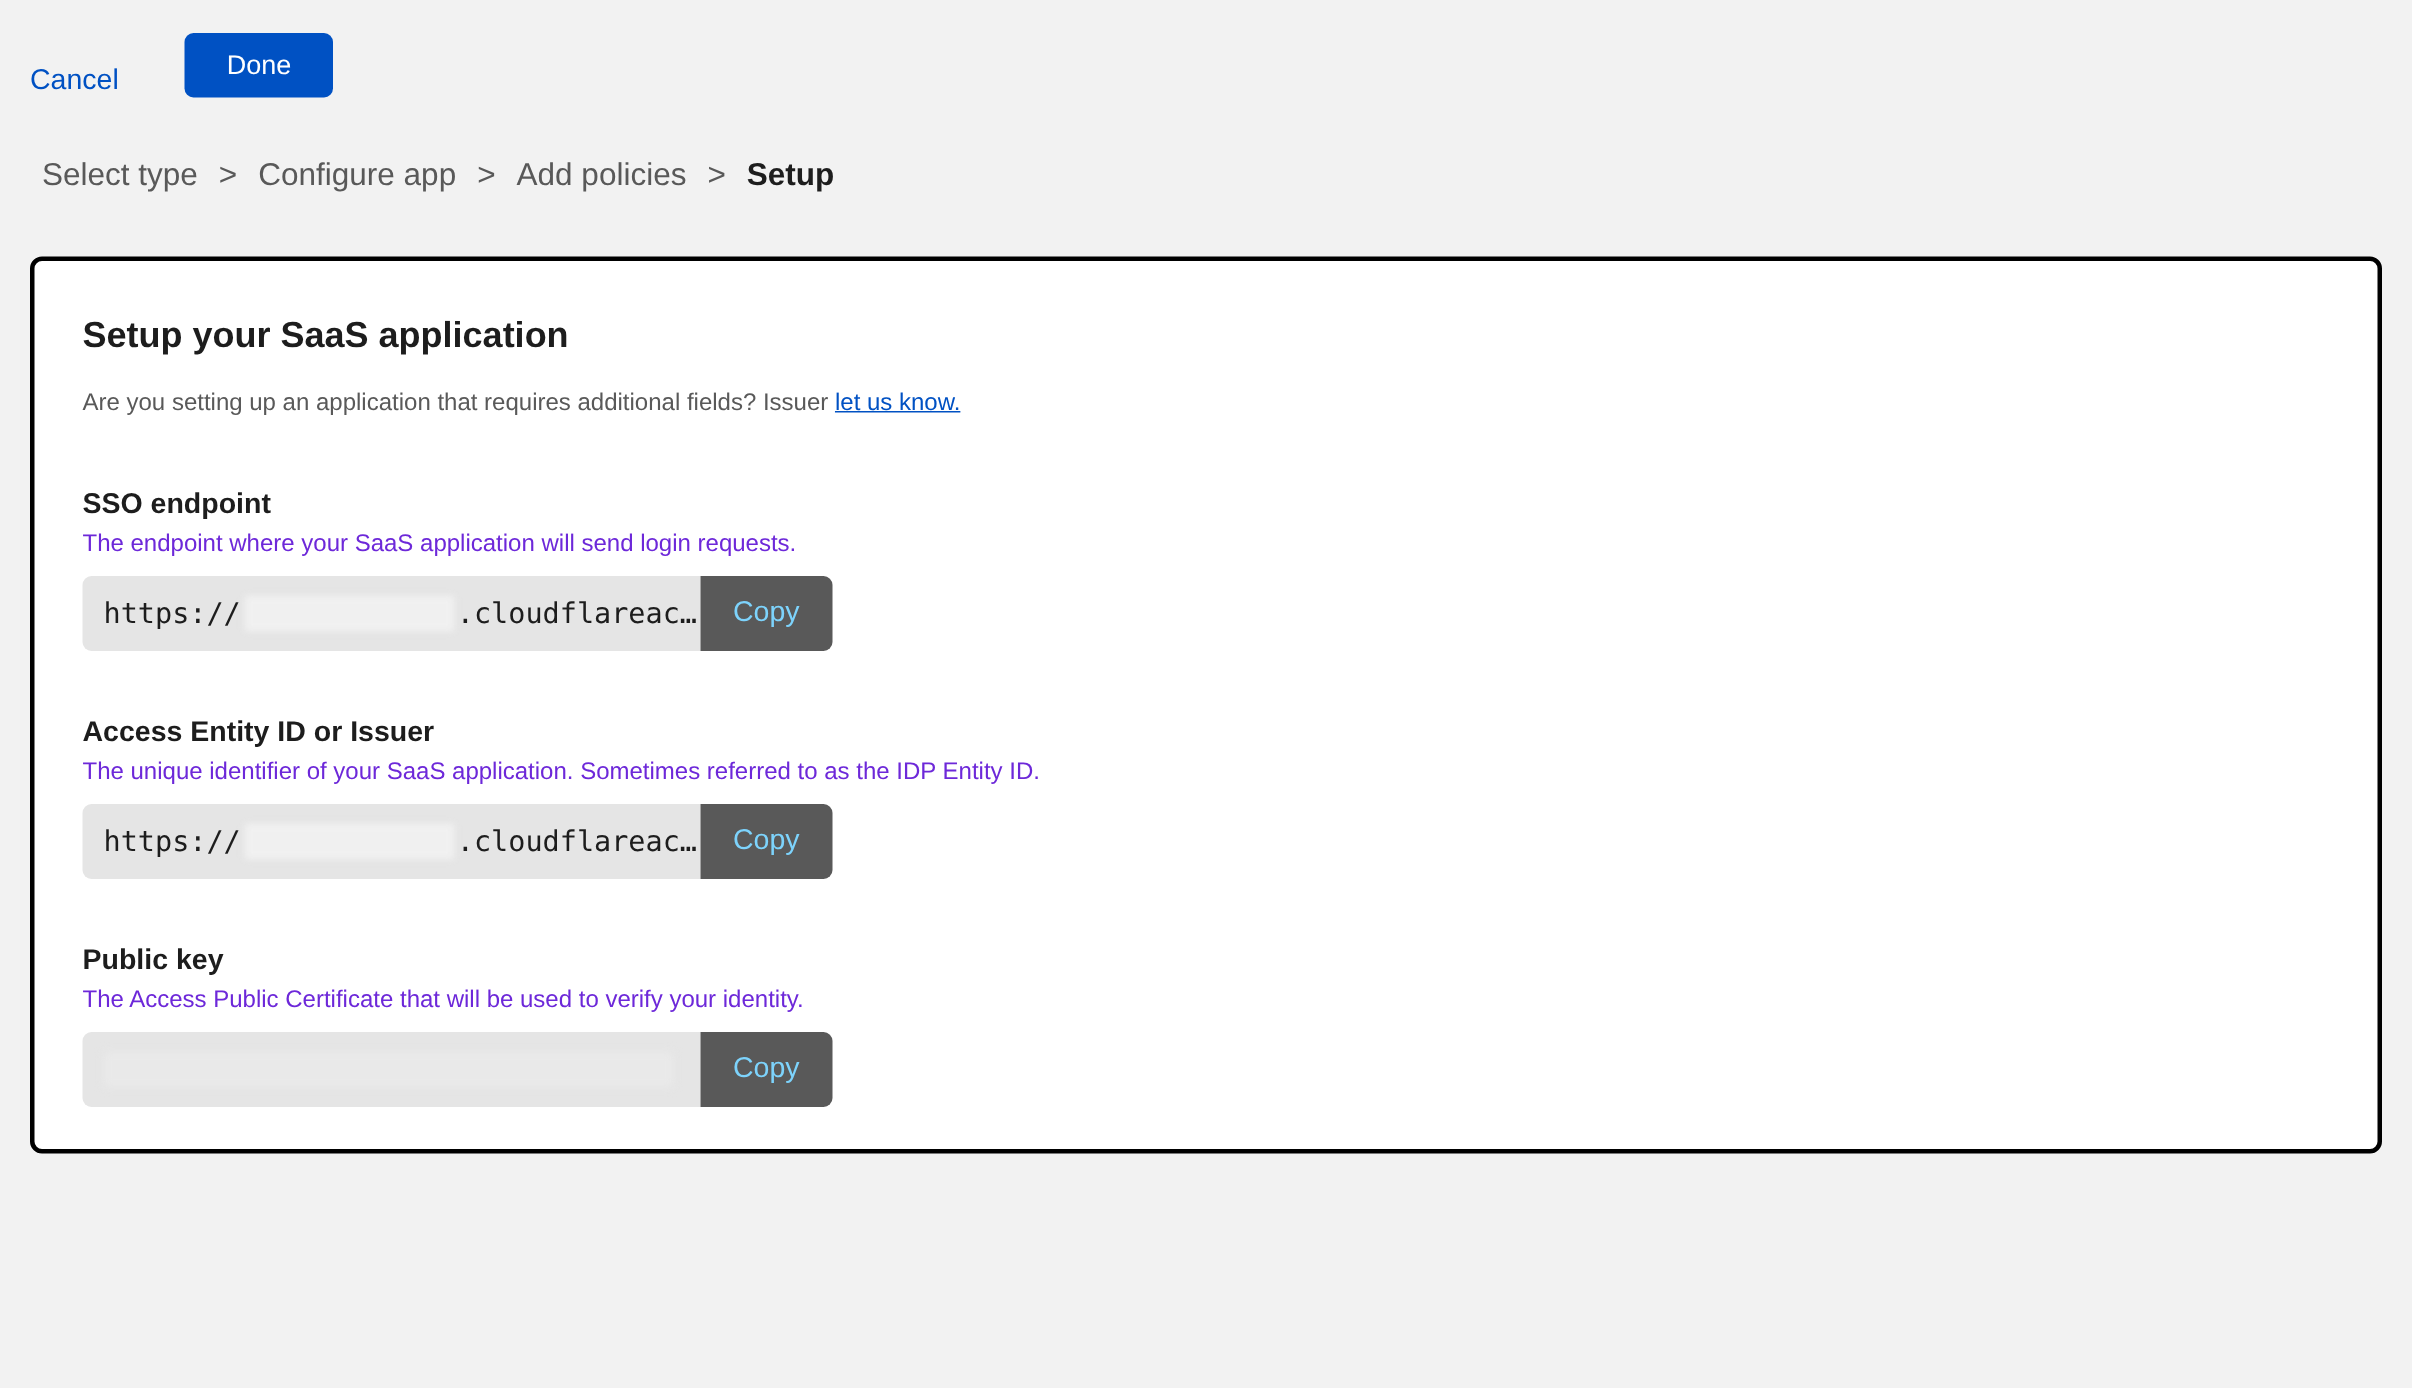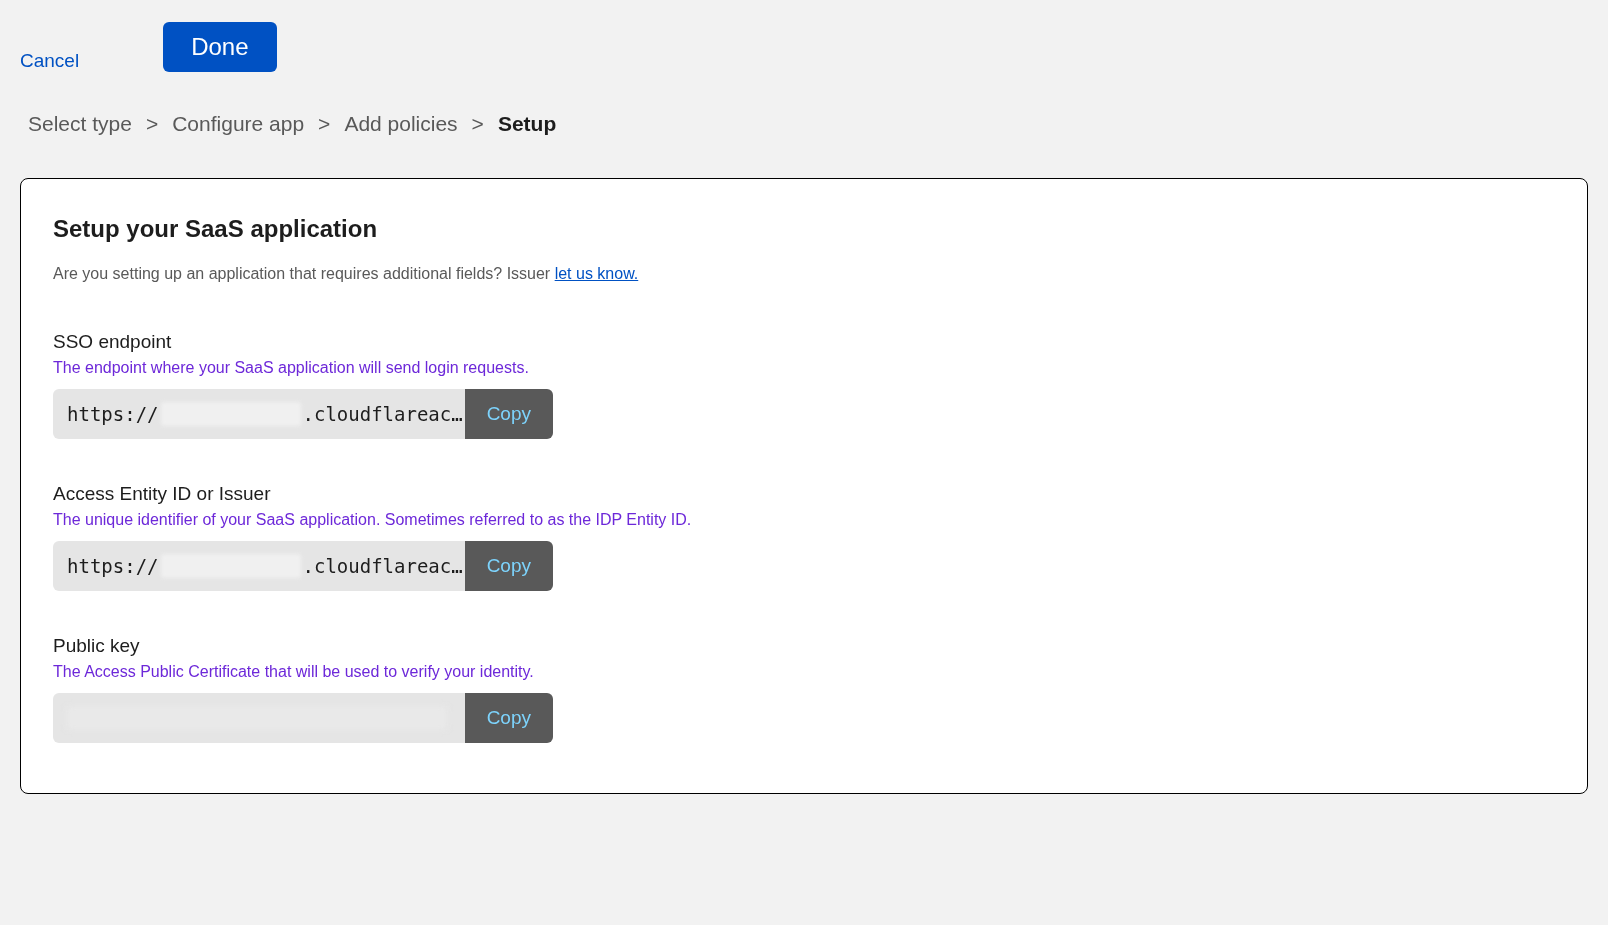--- a/index.html
+++ b/index.html
@@ -37,42 +37,41 @@
       font-weight: 400;
       cursor: pointer;
       text-decoration: none;
     }
     .done-button {
       background: #0051c3;
       color: #fff;
       border: none;
       border-radius: 6px;
       padding: 11px 28px;
-      font-size: 24px;
+      font-size: 18px;
       font-weight: 400;
       cursor: pointer;
-      margin-left: 40px;
     }
     .breadcrumb {
       display: flex;
       align-items: flex-start;
       gap: 14px;
       font-size: 21px;
       color: #595959;
       margin-left: 8px;
       margin-bottom: 42px;
     }
     .breadcrumb-step { color: #595959; }
     .breadcrumb-step.active { color: #1d1d1d; font-weight: 700; }
     .breadcrumb-sep { color: #595959; }
     .card {
       background: #fff;
       border-radius: 8px;
-      padding: 36px 32px 50px 32px;
-      border: 1px solid #000000;
+      padding: 36px 32px 28px 32px;
+      border: 3px solid #000000;
     }
     .card-title {
       font-size: 24px;
       font-weight: 700;
       color: #1d1d1d;
       margin-bottom: 22px;
     }
     .card-intro {
       font-size: 19px;
       color: #1d1d1d;
@@ -84,21 +83,21 @@
       color: #595959;
       margin-bottom: 48px;
     }
     .card-subintro a {
       color: #0051c3;
     }
     .field-group { margin-bottom: 44px; }
     .field-group:last-child { margin-bottom: 0; }
     .field-label {
       font-size: 19px;
-      font-weight: 400;
+      font-weight: 700;
       color: #1d1d1d;
       margin-bottom: 6px;
     }
     .field-desc {
       font-size: 16px;
       color: #6d28d9;
       margin-bottom: 12px;
     }
     .field-row {
       display: flex;

